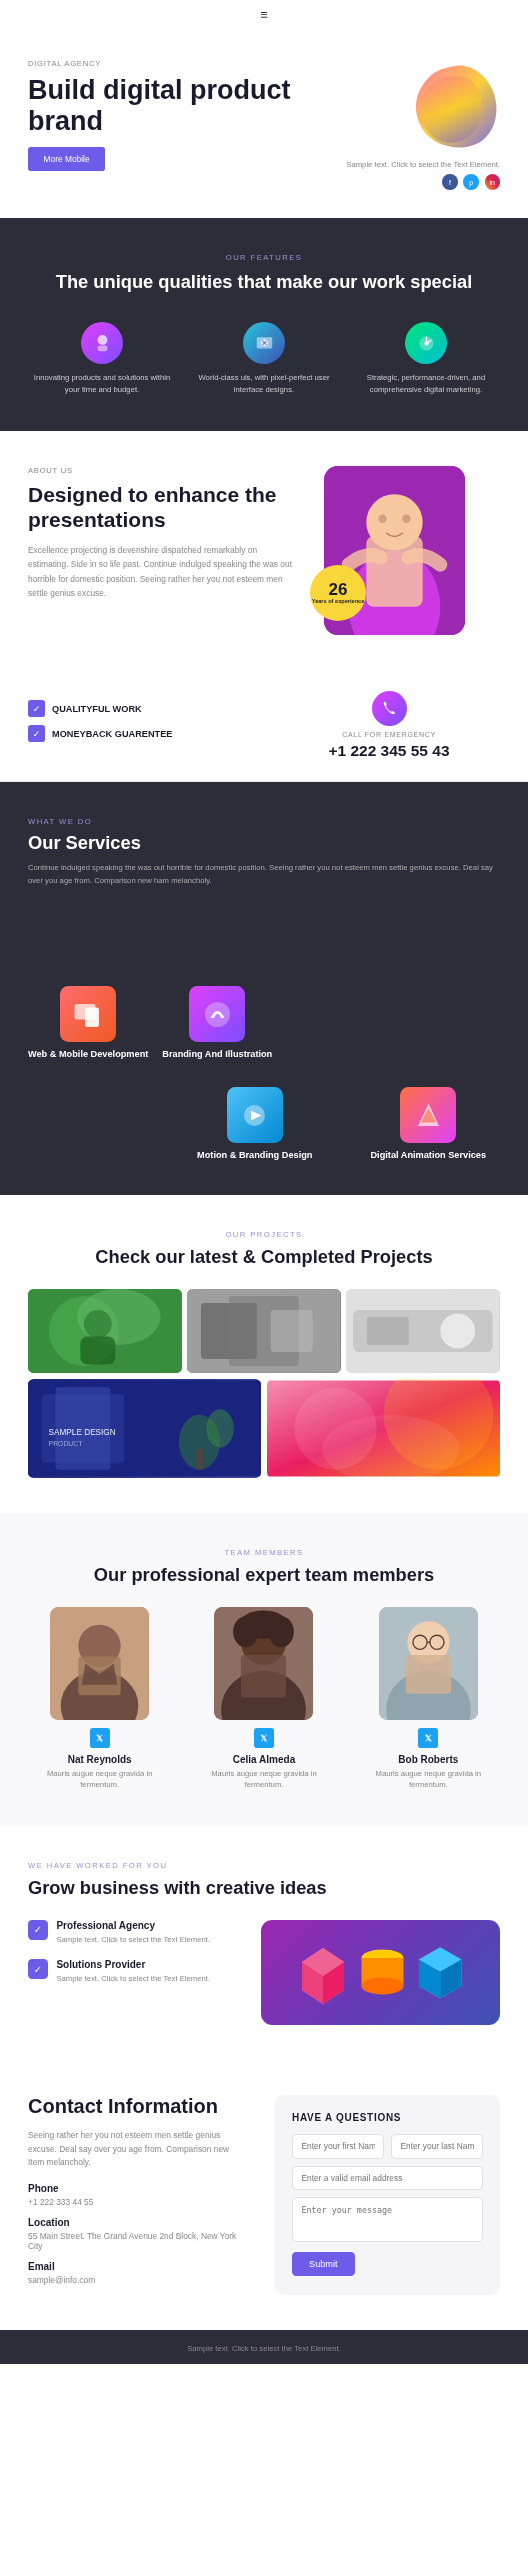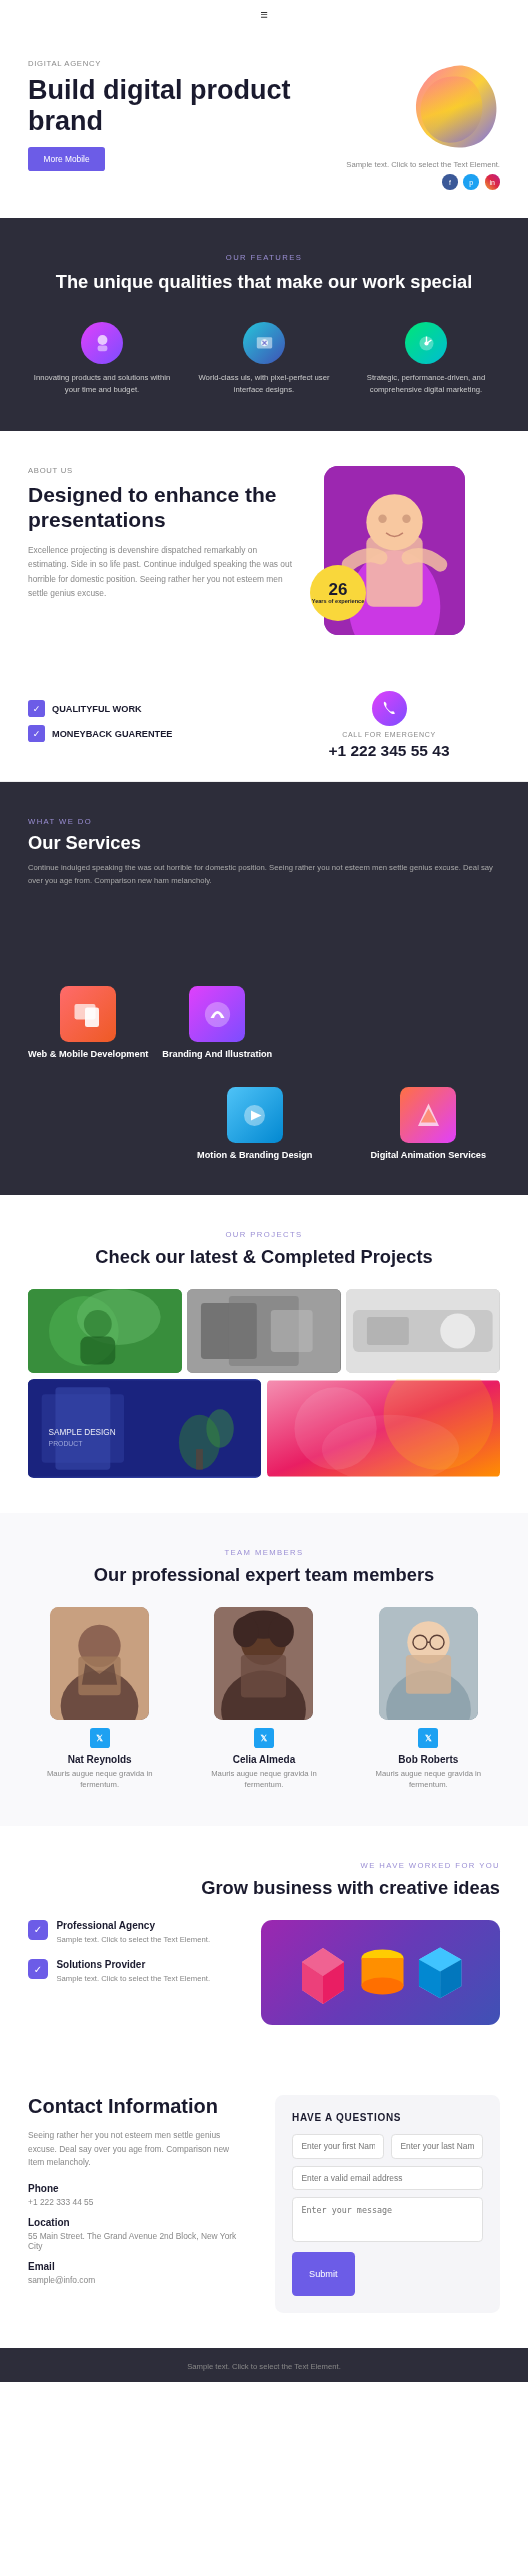--- a/index.html
+++ b/index.html
@@ -99,21 +99,21 @@
     .member-img { width: 99px; height: 113px; border-radius: 8.4px; margin: 0 auto 8.4px; overflow: hidden; }
     .member-img-1 { background: linear-gradient(135deg, #c8a080 0%, #8d6e63 100%); }
     .member-img-2 { background: linear-gradient(135deg, #8d6e63 0%, #5d4037 100%); }
     .member-img-3 { background: linear-gradient(135deg, #b0bec5 0%, #78909c 100%); }
     .member-social { width: 20px; height: 20px; background: #1da1f2; border-radius: 2.8px; display: flex; align-items: center; justify-content: center; margin: 0 auto 5.6px; color: #fff; font-size: 8.4px; font-weight: 700; }
     .member-name { font-size: 10px; font-weight: 600; color: #1a1a2e; margin-bottom: 2.8px; }
     .member-desc { font-size: 7.7px; color: #888; line-height: 1.5; }
 
     
     .business { padding: 35px 28px; }
-    .business-header { text-align: right; margin-bottom: 21px; }
+    .business-header { text-align: left; margin-bottom: 21px; }
     .business-tag { font-size: 7.7px; text-transform: uppercase; color: #9b8fd4; letter-spacing: 1.4px; margin-bottom: 7px; }
     .business-title { font-size: 18.3px; font-weight: 700; color: #1a1a2e; }
     .business-content { display: flex; gap: 21px; align-items: stretch; }
     .business-left { flex: 1; }
     .business-option { display: flex; align-items: flex-start; gap: 8.4px; margin-bottom: 14px; }
     .biz-check { width: 20px; height: 20px; background: #6c5ce7; border-radius: 4.2px; display: flex; align-items: center; justify-content: center; color: #fff; font-size: 10px; flex-shrink: 0; }
     .biz-option-title { font-size: 10px; font-weight: 600; color: #1a1a2e; margin-bottom: 2.8px; }
     .biz-option-desc { font-size: 7.7px; color: #888; line-height: 1.5; }
     .business-right { flex: 0 0 239px; background: linear-gradient(135deg, #9c27b0 0%, #673ab7 50%, #3f51b5 100%); border-radius: 11.3px; padding: 21px; display: flex; align-items: center; justify-content: center; }
     .business-3d { display: flex; gap: 7px; align-items: flex-end; }
@@ -124,21 +124,21 @@
     .contact-left { flex: 1; }
     .contact-title { font-size: 20px; font-weight: 700; color: #1a1a2e; margin-bottom: 11.3px; }
     .contact-desc { font-size: 8.4px; color: #888; line-height: 1.6; margin-bottom: 14px; }
     .contact-section { margin-bottom: 10px; }
     .contact-label { font-size: 10px; font-weight: 600; color: #1a1a2e; margin-bottom: 2.8px; }
     .contact-value { font-size: 8.4px; color: #888; }
     .contact-right { flex: 0 0 225px; background: #f5f5f8; border-radius: 8.4px; padding: 17px; }
     .form-title { font-size: 10px; font-weight: 600; color: #1a1a2e; margin-bottom: 11.3px; text-transform: uppercase; letter-spacing: 0.7px; }
     .form-row { display: flex; gap: 7px; margin-bottom: 7px; }
     .form-input { width: 100%; padding: 6.3px 8.4px; border: 0.7px solid #e0e0e0; border-radius: 4.2px; font-size: 8.4px; color: #aaa; background: #fff; outline: none; }
-    .form-submit { background: #6c5ce7; color: #fff; border: none; padding: 17px 17px; border-radius: 4.2px; font-size: 9.2px; cursor: pointer; margin-top: 2.8px; }
+    .form-submit { background: #6c5ce7; color: #fff; border: none; padding: 7px 17px; border-radius: 4.2px; font-size: 9.2px; cursor: pointer; margin-top: 2.8px; }
 
     
     .footer { background: #2d2d3a; padding: 11.3px 28px; text-align: center; }
     .footer-text { font-size: 7.7px; color: #888; }
   </style>
 </head>
 <body>
 
 <div class="hamburger">
   <span>≡</span>

